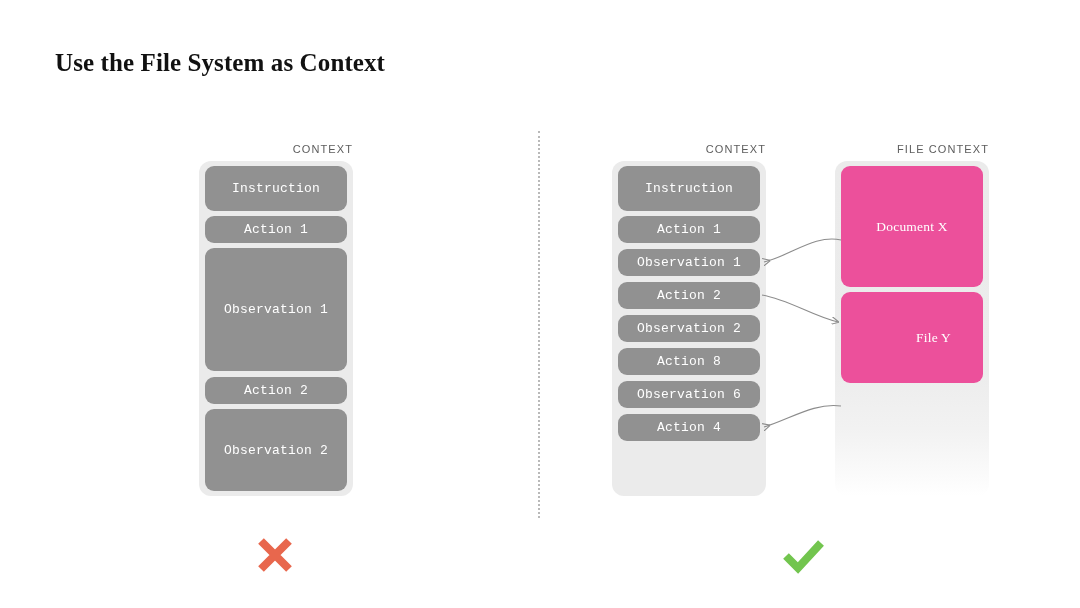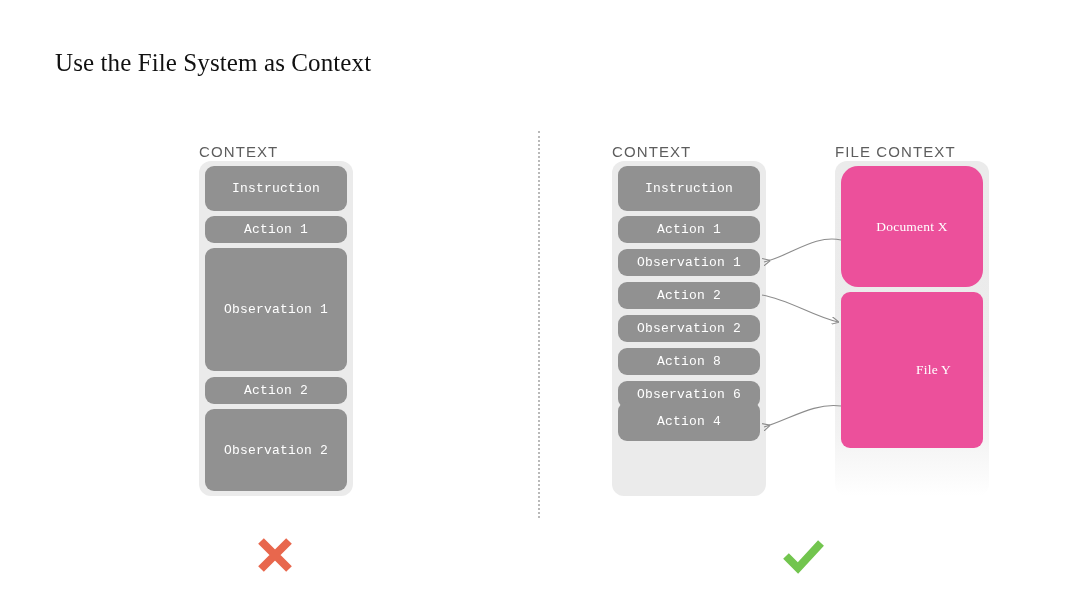--- a/index.html
+++ b/index.html
@@ -20,45 +20,45 @@
     position: absolute;
     inset: 0;
   }
 
   
   .slide-title {
     position: absolute;
     left: 55px;
     top: 49px;
     font-family: "Liberation Serif", serif;
-    font-weight: normal;
+    font-weight: bold;
     font-size: 25px;
     color: #111111;
     letter-spacing: 0.1px;
     white-space: nowrap;
   }
 
   
   .divider {
     position: absolute;
     left: 538px;
     top: 131px;
     width: 0px;
     height: 387px;
     border-left: 2px dotted #b9b9b9;
   }
 
   
   .col-header {
     position: absolute;
     font-family: "Liberation Sans", sans-serif;
-    font-size: 15px;
+    font-size: 11px;
     letter-spacing: 1.1px;
     color: #5d5d5d;
-    text-align: left;
+    text-align: right;
     white-space: nowrap;
   }
 
   
   .tray {
     position: absolute;
     background: #ebebeb;
     border-radius: 12px;
   }
   .tray.fade {
@@ -123,28 +123,28 @@
 
   <div class="tray" style="left:612px; top:161px; width:154px; height:335px;"></div>
 
   <div class="block grey" style="left:618px; top:166px; width:142px; height:45px;">Instruction</div>
   <div class="block grey" style="left:618px; top:216px; width:142px; height:27px;">Action 1</div>
   <div class="block grey" style="left:618px; top:249px; width:142px; height:27px;">Observation 1</div>
   <div class="block grey" style="left:618px; top:282px; width:142px; height:27px;">Action 2</div>
   <div class="block grey" style="left:618px; top:315px; width:142px; height:27px;">Observation 2</div>
   <div class="block grey" style="left:618px; top:348px; width:142px; height:27px;">Action 8</div>
   <div class="block grey" style="left:618px; top:381px; width:142px; height:27px;">Observation 6</div>
-  <div class="block grey" style="left:618px; top:402px; width:142px; height:39px;">Action 4</div>
+  <div class="block grey" style="left:618px; top:414px; width:142px; height:27px;">Action 4</div>
 
   <div class="col-header" style="left:835px; top:143px; width:154px;">FILE CONTEXT</div>
 
   <div class="tray fade" style="left:835px; top:161px; width:154px; height:335px;"></div>
 
-  <div class="block pink" style="left:841px; top:166px; width:142px; height:121px;border-radius:17px;">Document X</div>
-  <div class="block pink" style="left:841px; top:292px; width:142px; height:156px;padding-left:43px;">File Y</div>
+  <div class="block pink" style="left:841px; top:166px; width:142px; height:121px;">Document X</div>
+  <div class="block pink" style="left:841px; top:292px; width:142px; height:91px;padding-left:43px;">File Y</div>
 
   <svg class="connectors" viewBox="0 0 1080 608" xmlns="http://www.w3.org/2000/svg">
     <defs>
       <marker id="arrow-left" markerWidth="7" markerHeight="7" refX="6" refY="3.5" orient="auto" markerUnits="strokeWidth">
         <path d="M7,0 L0,3.5 L7,7" fill="none" stroke="#8c8c8c" stroke-width="1"></path>
       </marker>
       <marker id="arrow-right" markerWidth="7" markerHeight="7" refX="6" refY="3.5" orient="auto" markerUnits="strokeWidth">
         <path d="M0,0 L7,3.5 L0,7" fill="none" stroke="#8c8c8c" stroke-width="1"></path>
       </marker>
     </defs>

